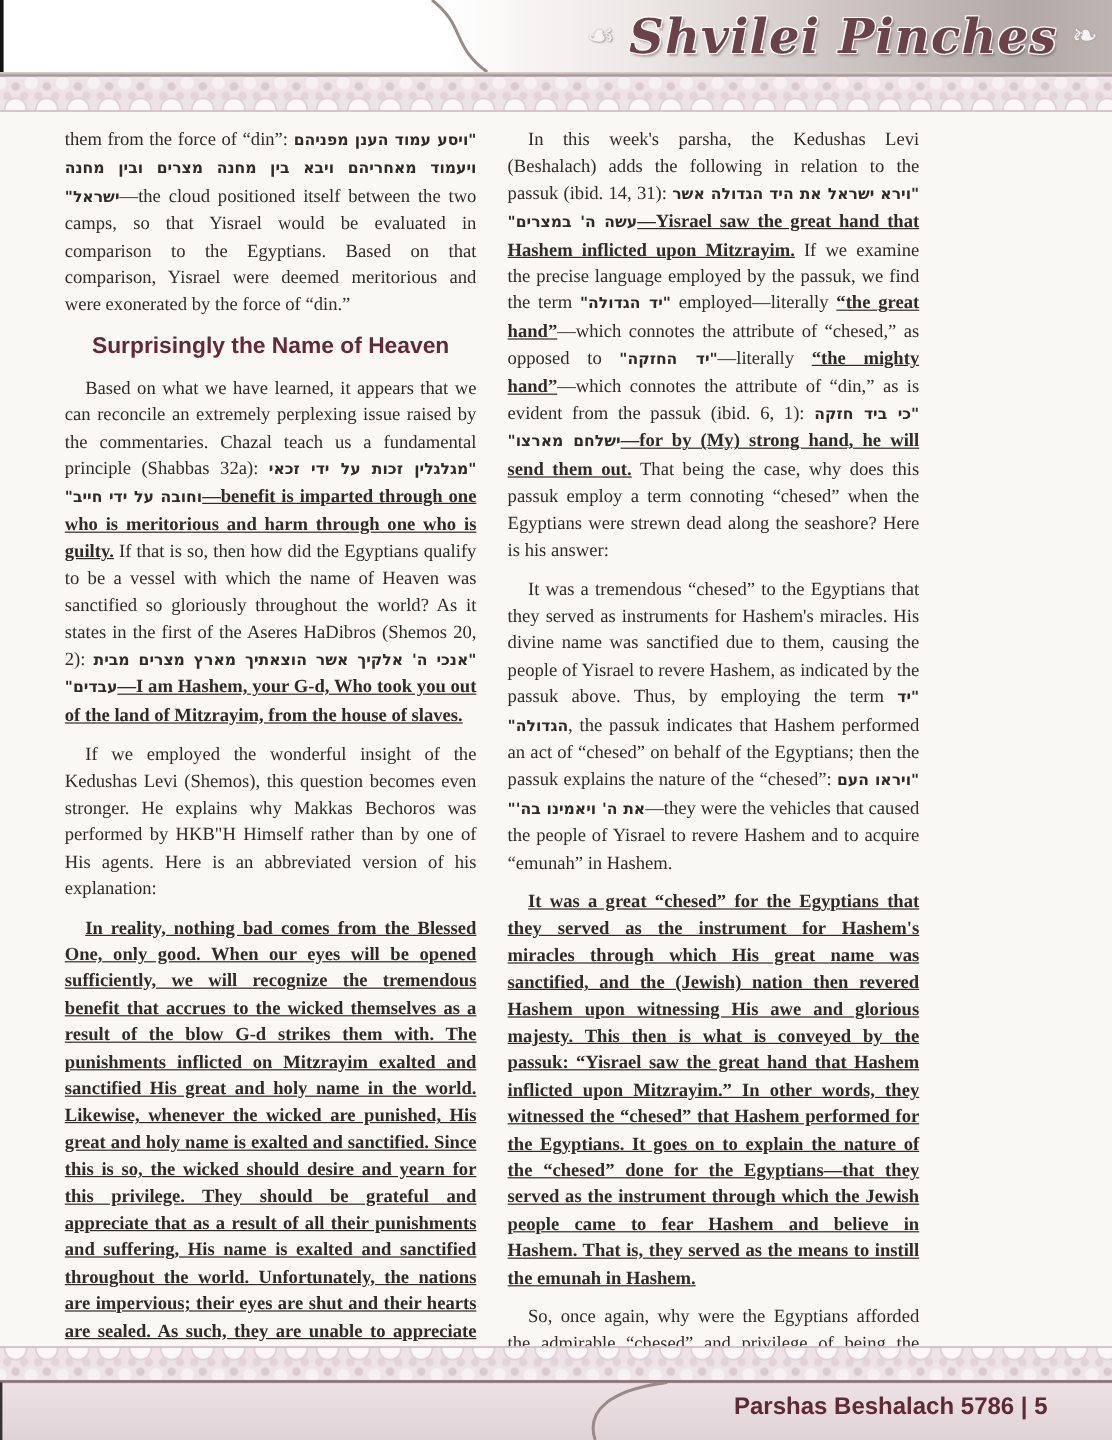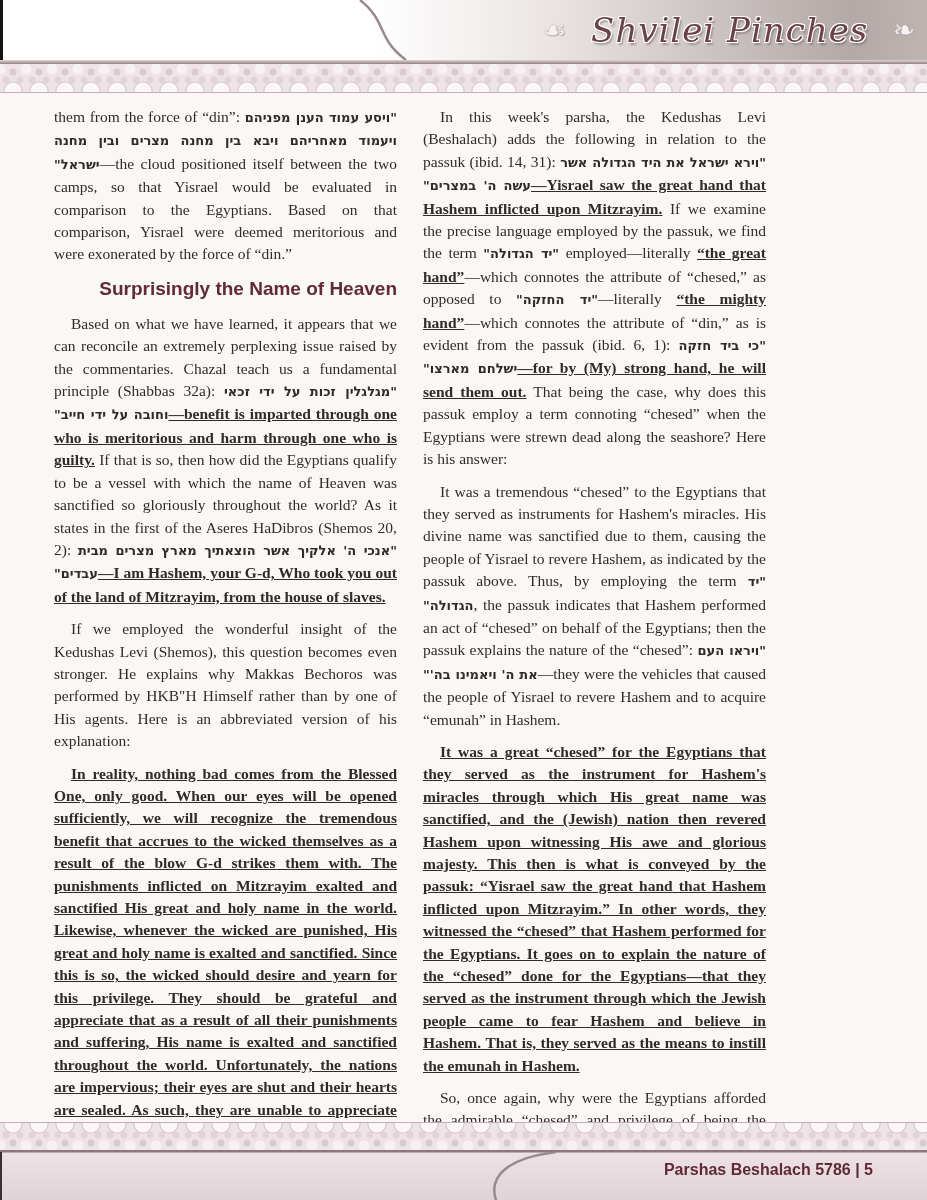--- a/index.html
+++ b/index.html
@@ -10,22 +10,22 @@
   }
 
   
   .masthead-band {
     position:absolute; top:0; left:0; width:927px; height:60px;
     background:linear-gradient(90deg,#ffffff 0%,#ffffff 40%,#ece7e5 58%,#cdc5c3 76%,#b3a9a7 92%,#beb5b3 100%);
   }
   .edge-line-top { position:absolute; left:0; top:0; width:3px; height:60px; background:#161314; }
   .masthead { position:absolute; right:12px; top:0; height:60px; display:flex; align-items:center; gap:12px; }
   .pub-title {
-    margin:13px; font-family:"DejaVu Serif", serif; font-style:italic; font-weight:normal;
-    font-size:34px; letter-spacing:1px; color:#6a4247;
+    margin:0; font-family:"DejaVu Serif", serif; font-style:italic; font-weight:bold;
+    font-size:40px; letter-spacing:1px; color:#6a4247;
     text-shadow:-1px -1px 0 #fff, 1px -1px 0 #fff, -1px 1px 0 #fff, 1px 1px 0 #fff, 2px 3px 2px rgba(90,70,75,.45);
   }
   .ornament {
     font-family:"DejaVu Sans", sans-serif; font-size:26px; color:#f6f1f2;
     text-shadow:0 0 2px #a79a9d, 1px 1px 1px #b7aaad;
   }
   .header-curve { position:absolute; left:348px; top:0; width:72px; height:60px; }
   .header-rule {
     position:absolute; top:60px; left:0; width:927px; height:4px;
     background:linear-gradient(180deg,#ded5d3 0%,#948083 100%);
@@ -59,34 +59,34 @@
   .par.no-indent { text-indent:0; }
   .run-n { font-weight:normal; }
   .run-b { font-weight:bold;text-decoration:underline; }
   .run-h {
     font-weight:bold; direction:rtl; unicode-bidi:isolate;
     font-family:"DejaVu Sans", sans-serif; font-size:13px;
   }
   .section-heading {
     font-family:"Liberation Sans", sans-serif; font-weight:bold;
     font-size:19px; line-height:25px; color:#63293a;
-    text-align:right; text-indent:0; margin:10px 0 12px;
+    text-align:center; text-indent:0; margin:10px 0 12px;
   }
 
   
   .page-footer {
     position:absolute; left:0; top:1150px; width:927px; height:50px;
     background:linear-gradient(180deg,#8d797d 0px,#8d797d 2px,#ece1e4 3px,#e0d3d7 100%);
   }
   .edge-line-bottom { position:absolute; left:0; top:2px; width:2px; height:48px; background:#383134; }
   .footer-curve { position:absolute; left:478px; top:2px; width:86px; height:48px; }
   .footer-label {
     position:absolute; right:54px; top:11px;
     font-family:"Liberation Sans", sans-serif; font-weight:bold;
-    font-size:16px; color:#5f2936;
+    font-size:20px; color:#5f2936;
   }
 </style>
 </head>
 <body>
 
 <div class="page">
 
   <div class="masthead-band">
     <div class="edge-line-top"></div>
     <svg class="header-curve" viewBox="0 0 72 60">

